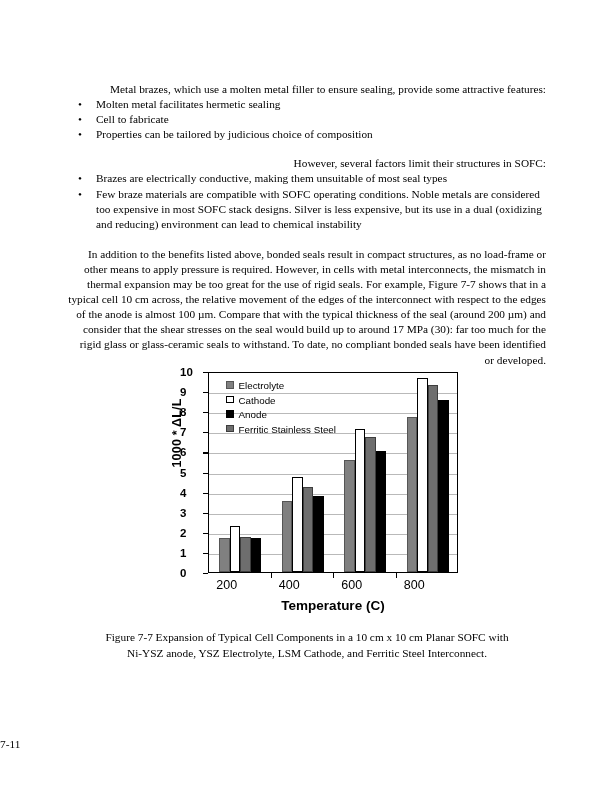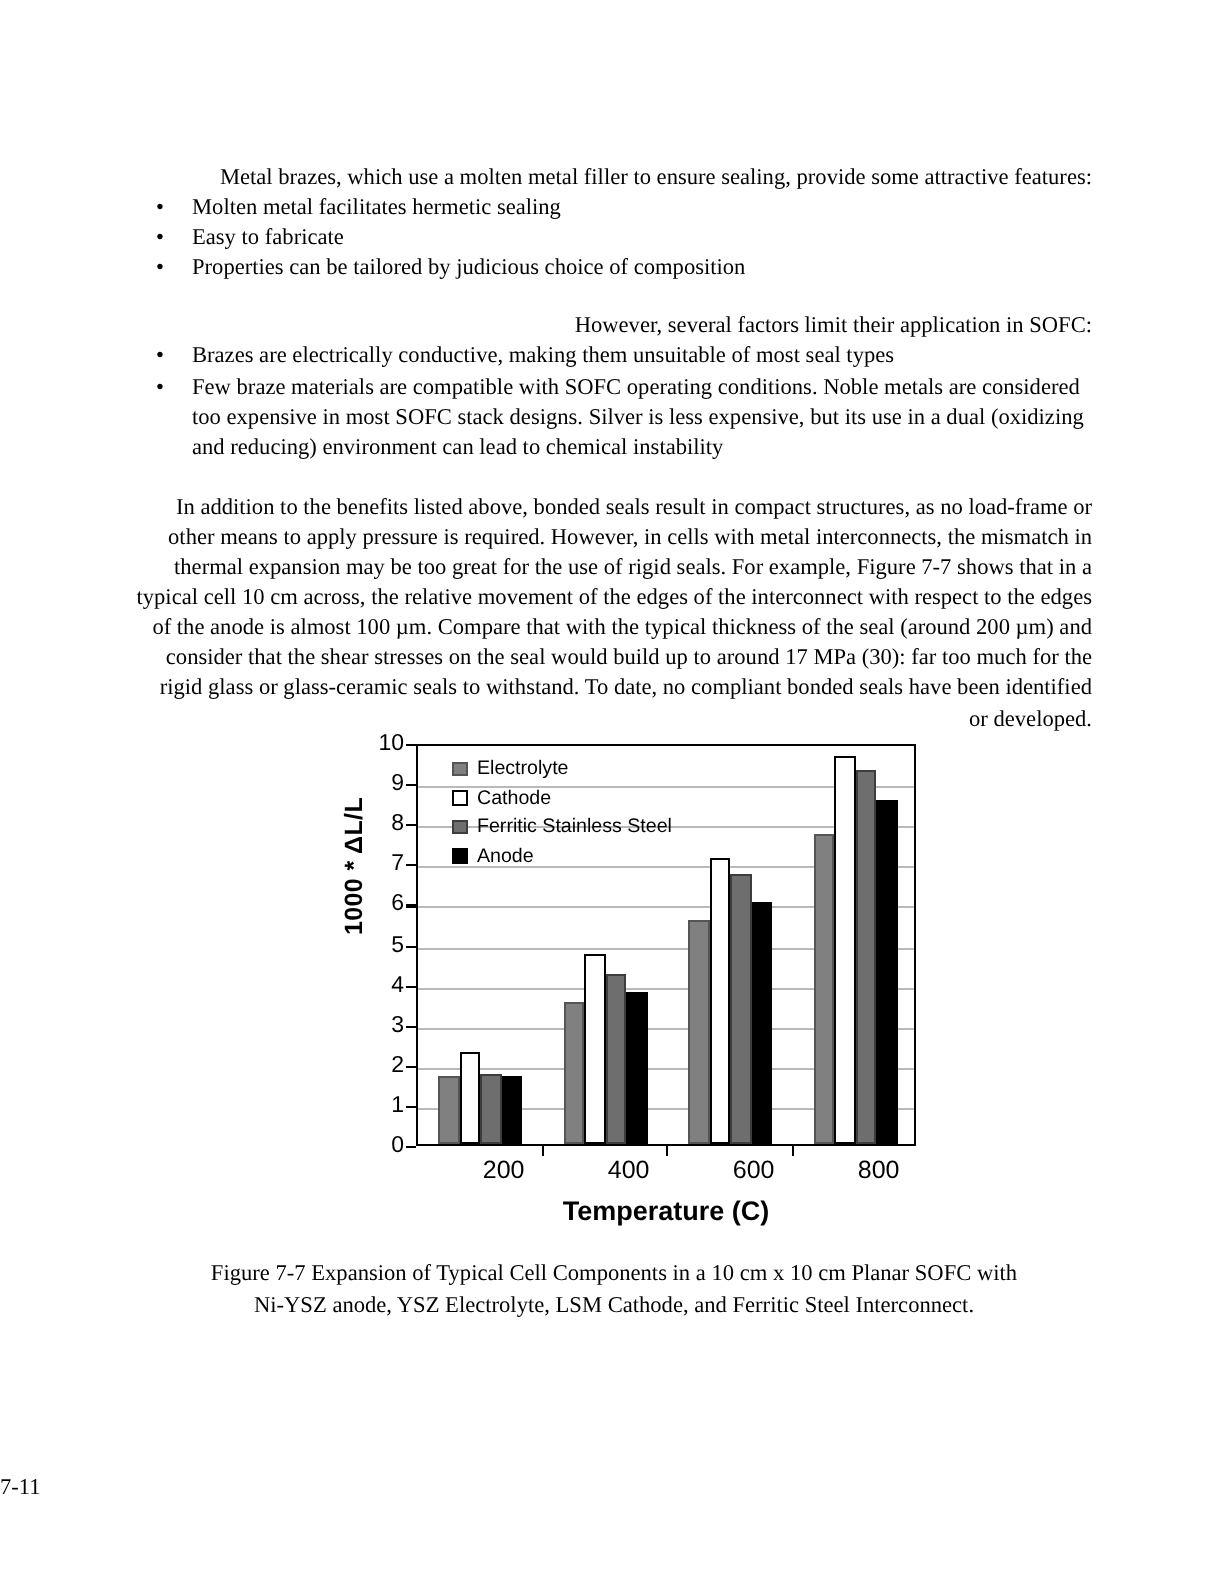--- a/index.html
+++ b/index.html
@@ -120,25 +120,26 @@
     left: 0;
     width: 100%;
     height: 1px;
     background: #b9b9b9;
   }
 
   .ytick-label {
     position: absolute;
     right: 0;
     width: 22px;
-    text-align: right;
+    text-align: left;
     font-size: 11.5px;
     font-family: "Liberation Sans", sans-serif;
     color: #000;
     line-height: 10px;
+    font-weight: bold;
   }
   .ytick-mark {
     position: absolute;
     width: 5px;
     height: 1.2px;
     background: #000;
   }
 
   .ylabels-col {
     position: absolute;
@@ -178,21 +179,21 @@
     left: 78px;
     top: 212px;
     width: 250px;
     height: 16px;
   }
   .xtick-label {
     position: absolute;
     top: 0;
     width: 46px;
     margin-left: -23px;
-    text-align: right;
+    text-align: left;
     font-size: 12.5px;
     font-family: "Liberation Sans", sans-serif;
   }
 
   .xaxis-title {
     position: absolute;
     left: 78px;
     top: 232px;
     width: 250px;
     text-align: center;
@@ -260,27 +261,27 @@
 <body>
 
 <div class="page">
 
   <div class="content">
 
     <p class="para">Metal brazes, which use a molten metal filler to ensure sealing, provide some attractive features:</p>
 
     <ul class="bullets" id="features-list">
         <li><span class="bullet-dot">•</span><span>Molten metal facilitates hermetic sealing</span></li>
-        <li><span class="bullet-dot">•</span><span>Easy to fabricate</span></li>
+        <li><span class="bullet-dot">•</span><span>Cell to fabricate</span></li>
         <li><span class="bullet-dot">•</span><span>Properties can be tailored by judicious choice of composition</span></li>
       </ul>
 
     <div class="gap-sm"></div>
 
-    <p class="para">However, several factors limit their application in SOFC:</p>
+    <p class="para">However, several factors limit their structures in SOFC:</p>
 
     <ul class="bullets" id="limits-list">
         <li><span class="bullet-dot">•</span><span>Brazes are electrically conductive, making them unsuitable of most seal types</span></li>
         <li><span class="bullet-dot">•</span><span>Few braze materials are compatible with SOFC operating conditions. Noble metals are considered too expensive in most SOFC stack designs. Silver is less expensive, but its use in a dual (oxidizing and reducing) environment can lead to chemical instability</span></li>
       </ul>
 
     <div class="gap-md"></div>
 
     <p class="para">In addition to the benefits listed above, bonded seals result in compact structures, as no load-frame or other means to apply pressure is required. However, in cells with metal interconnects, the mismatch in thermal expansion may be too great for the use of rigid seals. For example, Figure 7-7 shows that in a typical cell 10 cm across, the relative movement of the edges of the interconnect with respect to the edges of the anode is almost 100 µm. Compare that with the typical thickness of the seal (around 200 µm) and consider that the shear stresses on the seal would build up to around 17 MPa (30): far too much for the rigid glass or glass-ceramic seals to withstand. To date, no compliant bonded seals have been identified or developed.</p>
 
@@ -358,22 +359,22 @@
           <div class="xtick-label" style="left: 93.75px;">400</div>
           <div class="xtick-label" style="left: 156.25px;">600</div>
           <div class="xtick-label" style="left: 218.75px;">800</div>
         </div>
 
       <div class="xaxis-title">Temperature (C)</div>
 
       <div class="legend" id="legend">
           <div class="legend-item"><span class="legend-swatch s0"></span><span class="legend-text">Electrolyte</span></div>
           <div class="legend-item"><span class="legend-swatch s1"></span><span class="legend-text">Cathode</span></div>
+          <div class="legend-item"><span class="legend-swatch s3"></span><span class="legend-text">Anode</span></div>
           <div class="legend-item"><span class="legend-swatch s2"></span><span class="legend-text">Ferritic Stainless Steel</span></div>
-          <div class="legend-item"><span class="legend-swatch s3"></span><span class="legend-text">Anode</span></div>
         </div>
 
     </div>
   </div>
 
   <div class="caption">
     <div>Figure 7-7  Expansion of Typical Cell Components in a 10 cm x 10 cm Planar SOFC with</div>
     <div>Ni-YSZ anode, YSZ Electrolyte, LSM Cathode, and Ferritic Steel Interconnect.</div>
   </div>
 

